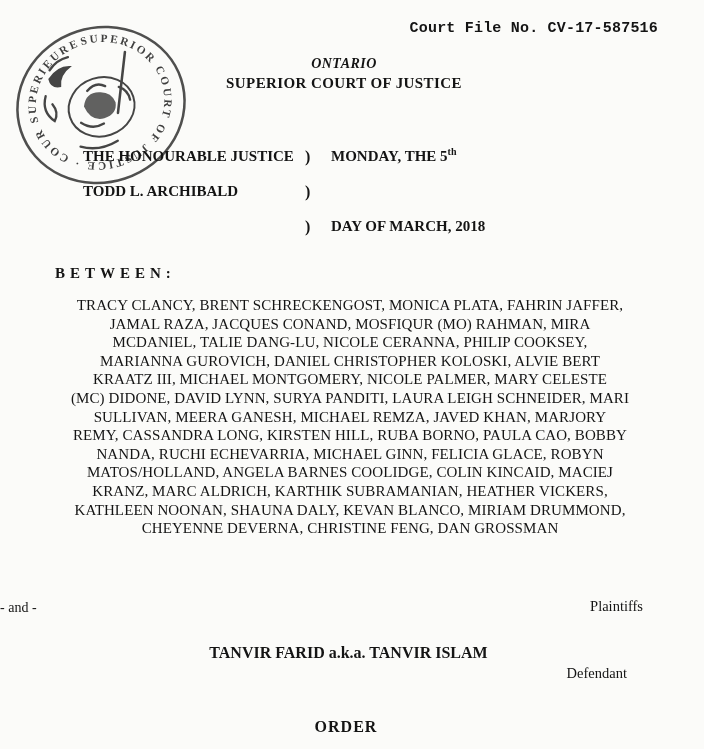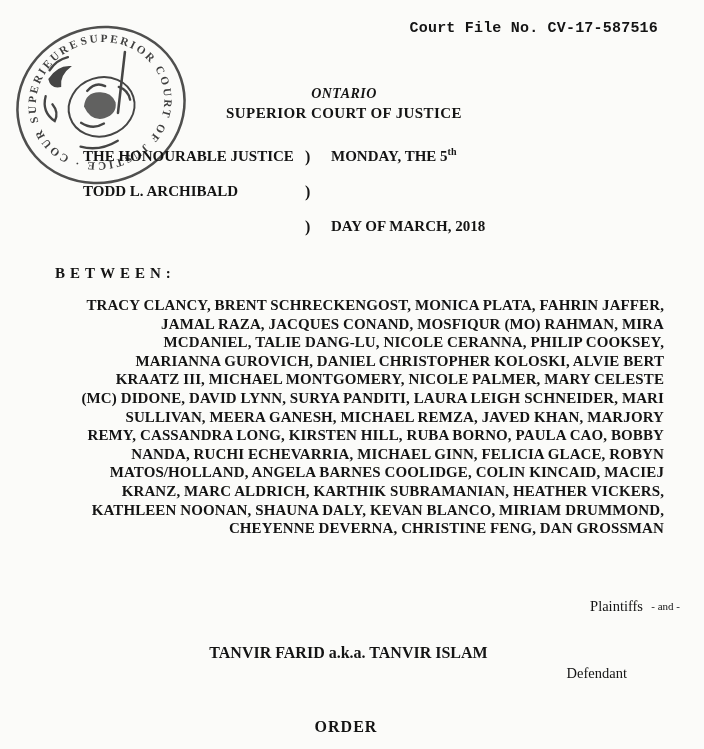--- a/index.html
+++ b/index.html
@@ -4,34 +4,34 @@
 <style>
   html,body{margin:0;padding:0;}
   body{
     width:704px;height:749px;position:relative;overflow:hidden;
     background:#fbfbf9;
     font-family:"Liberation Serif","DejaVu Serif",serif;
     color:#141414;
   }
   .abs{position:absolute;}
   .court-file{top:20px;right:46px;font-size:15px;font-weight:bold;letter-spacing:.2px;font-family:Liberation Mono, monospace;}
-  .center-head{left:0;right:16px;text-align:center;margin-top:30px;}
+  .center-head{left:0;right:16px;text-align:center;}
   .ontario{top:56px;font-size:14px;font-style:italic;font-weight:bold;letter-spacing:.5px;}
   .court-name{top:75px;font-size:15px;font-weight:bold;letter-spacing:.4px;}
   .jrow{font-size:15px;font-weight:bold;white-space:nowrap;margin-top:36px;}
   .jleft{left:83px;}
   .jparen{left:305px;font-size:16px;}
   .jright{left:331px;}
   .r1{top:112px;} .r2{top:147px;} .r3{top:182px;}
   .jright sup{font-size:10px;vertical-align:super;line-height:0;}
   .between{top:265px;left:55px;font-size:15px;font-weight:bold;letter-spacing:5px;}
-  .names{top:296px;left:36px;right:40px;text-align:right;
-         font-size:15px;font-weight:bold;line-height:18.6px;letter-spacing:.1px;}
+  .names{top:296px;left:36px;right:40px;text-align:center;
+         font-size:15px;font-weight:normal;line-height:18.6px;letter-spacing:.1px;}
   .plaintiffs-label{top:565px;right:61px;font-size:14.5px;margin-top:33px;}
-  .and-sep{top:600px;left:0;right:24px;text-align:right;font-size:11px;}
+  .and-sep{top:600px;left:0;right:24px;text-align:left;font-size:14px;}
   .defendant-name{top:644px;left:3px;right:10px;text-align:center;font-size:16px;font-weight:bold;}
   .defendant-label{top:665px;right:77px;font-size:14.5px;}
   .order-title{top:710px;left:0;right:12px;text-align:center;font-size:16px;font-weight:bold;letter-spacing:1px;margin-top:8px;}
   .seal{left:8px;top:20px;width:186px;height:170px;mix-blend-mode:multiply;}
 </style>
 </head>
 <body>
 
 <div>
 

